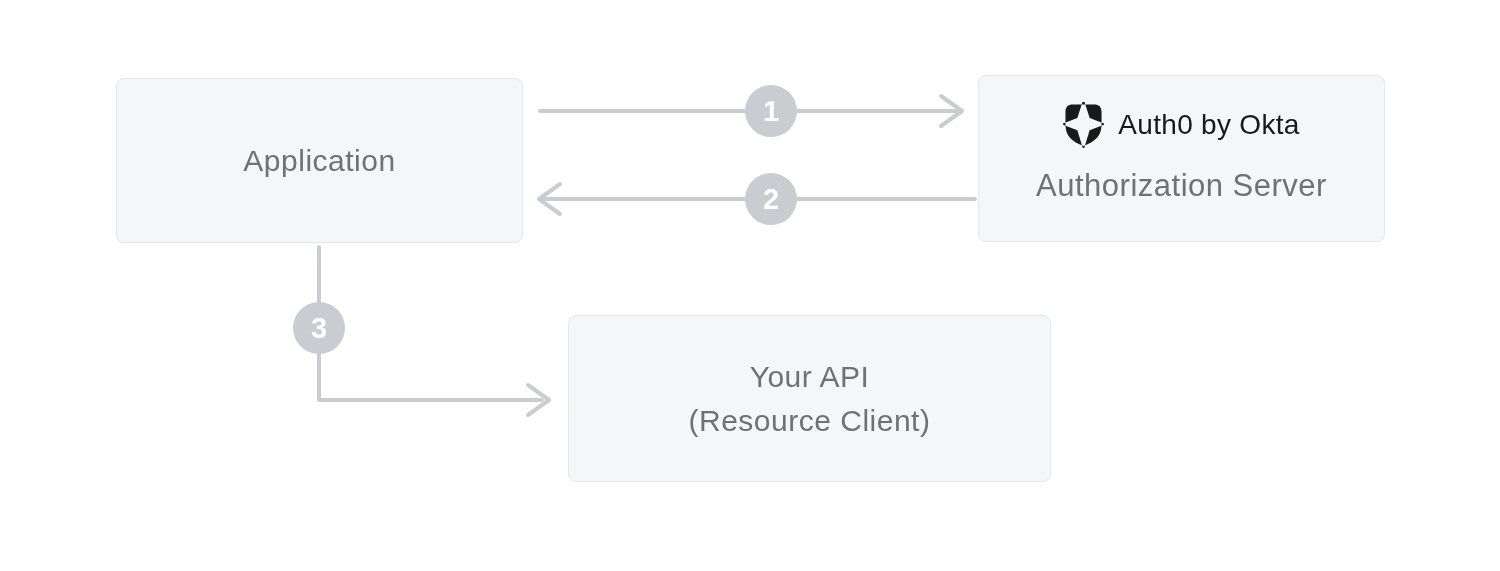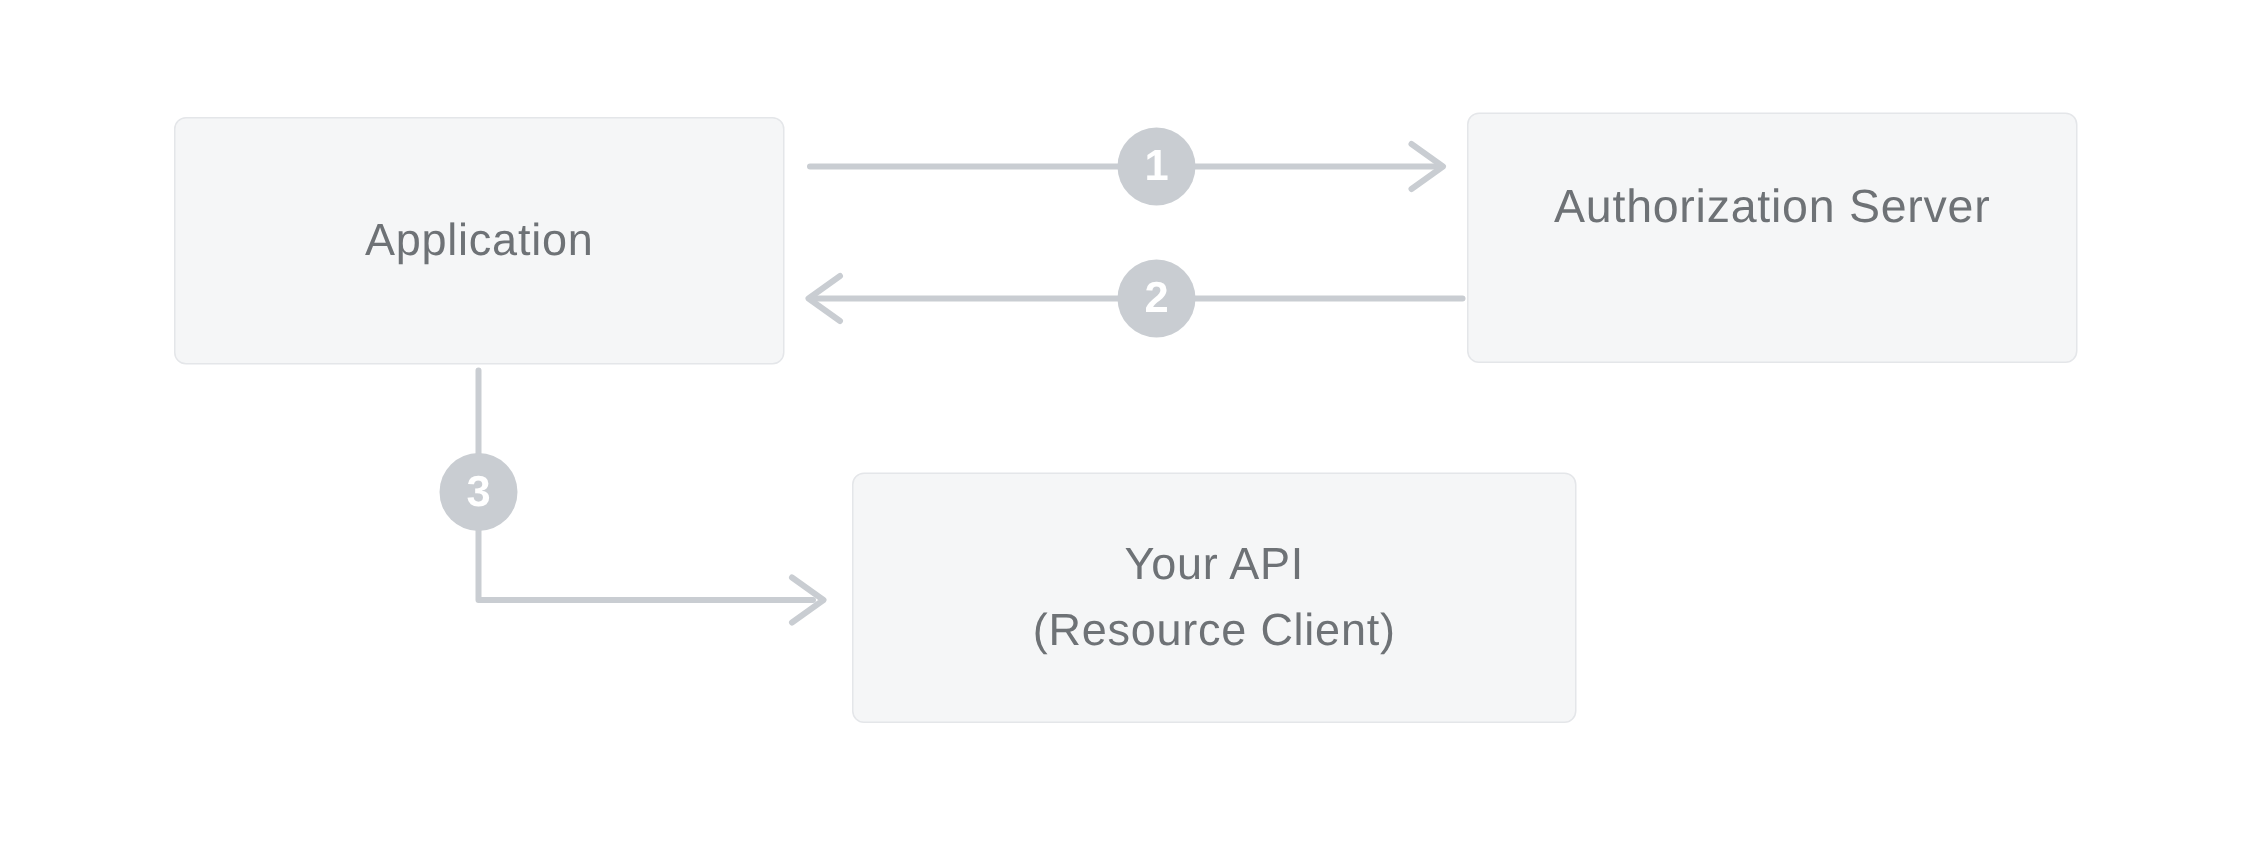--- a/index.html
+++ b/index.html
@@ -112,20 +112,28 @@
 
     <path class="connector-line" d="M319,247 L319,400 L542,400"></path>
     <polyline class="connector-line" points="528,385 549,400 528,415"></polyline>
   </svg>
 
   <div class="node node-application">
     <div class="node-line">Application</div>
   </div>
 
   <div class="node node-auth">
+    <div class="brand-row">
+      <svg class="auth0-logo" viewBox="0 0 100 112" xmlns="http://www.w3.org/2000/svg" aria-hidden="true">
+        <path fill-rule="evenodd" d="
+          M24,6 L76,6 C88,6 94,12 94,24 L94,54 C94,84 78,96 50,107 C22,96 6,84 6,54 L6,24 C6,12 12,6 24,6 Z
+          M50,-8 L65,39 L104,54 L65,69 L50,118 L35,69 L-4,54 L35,39 Z"></path>
+      </svg>
+      <span class="brand-text">Auth0 by Okta</span>
+    </div>
     <div class="auth-label">Authorization Server</div>
   </div>
 
   <div class="node node-api">
     <div class="node-line">Your API</div>
     <div class="node-line">(Resource Client)</div>
   </div>
 
   <div class="step-badge badge-1">1</div>
   <div class="step-badge badge-2">2</div>

